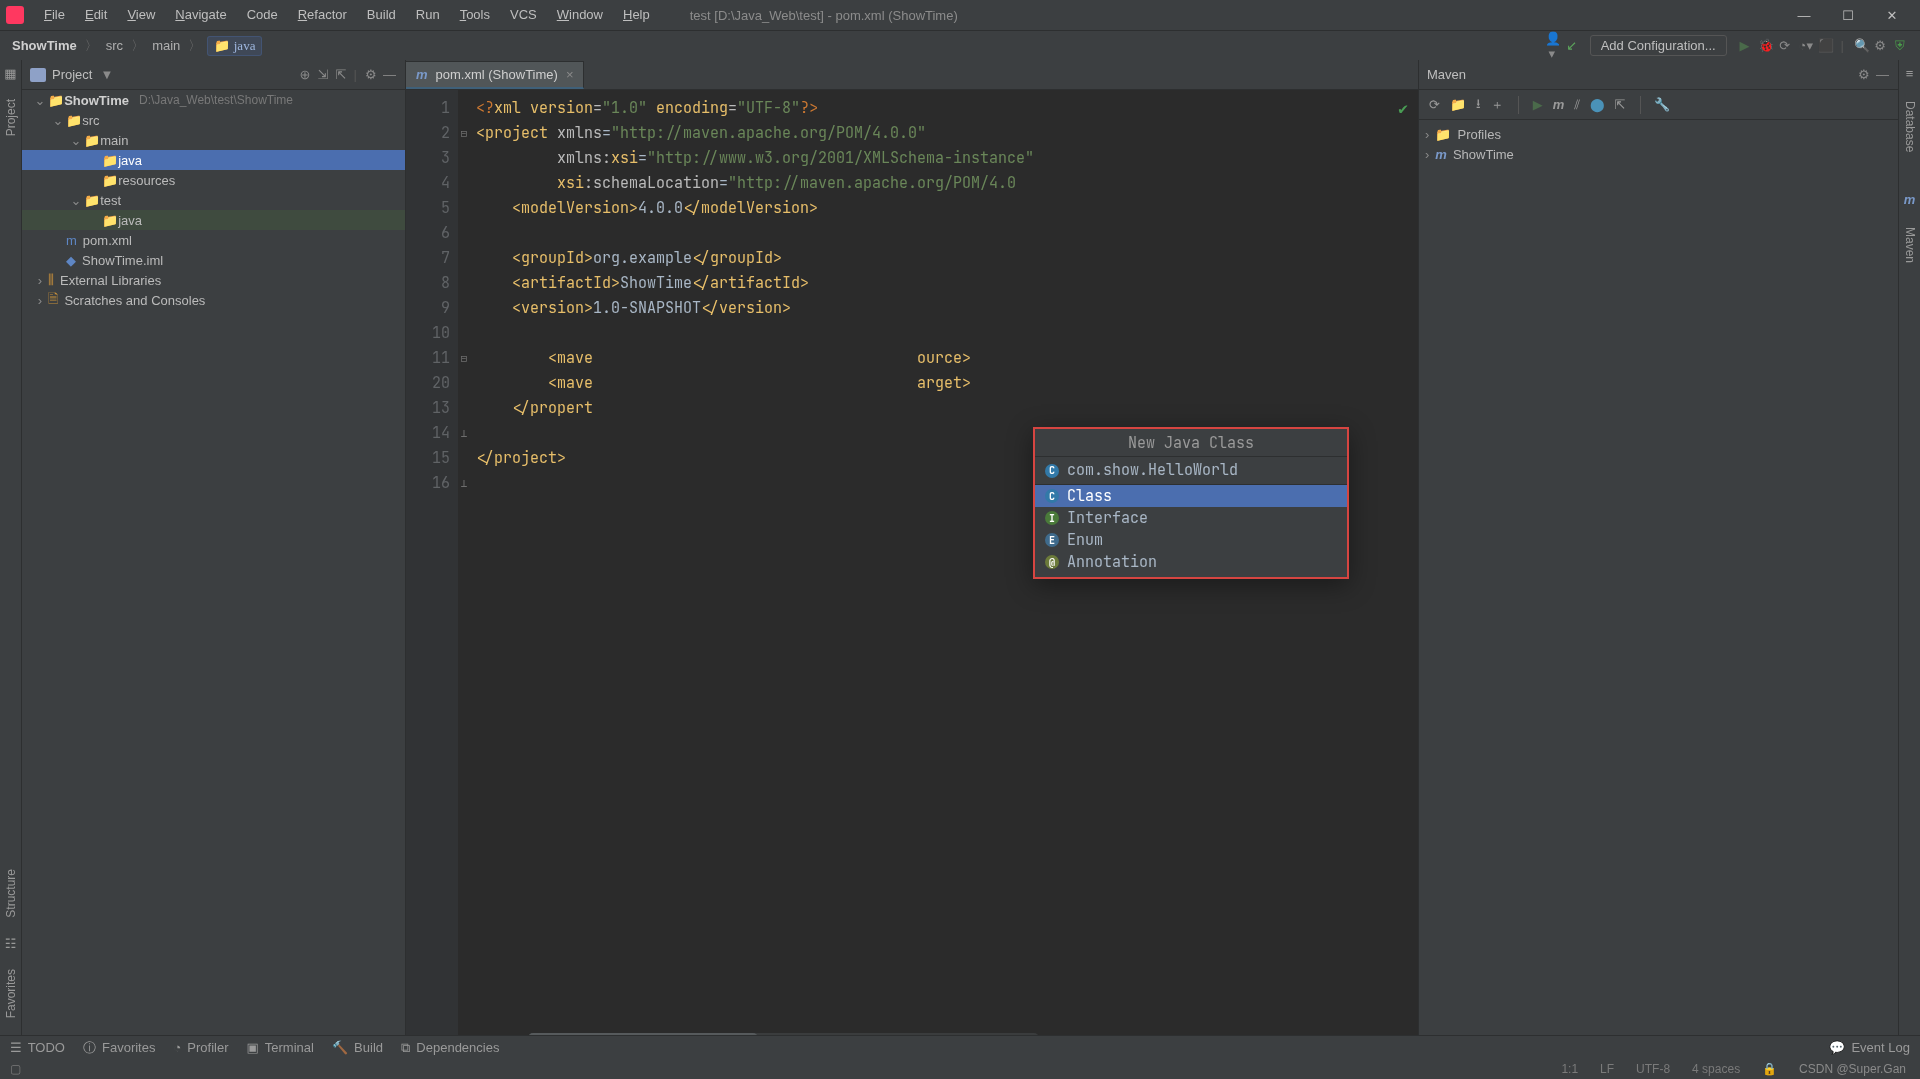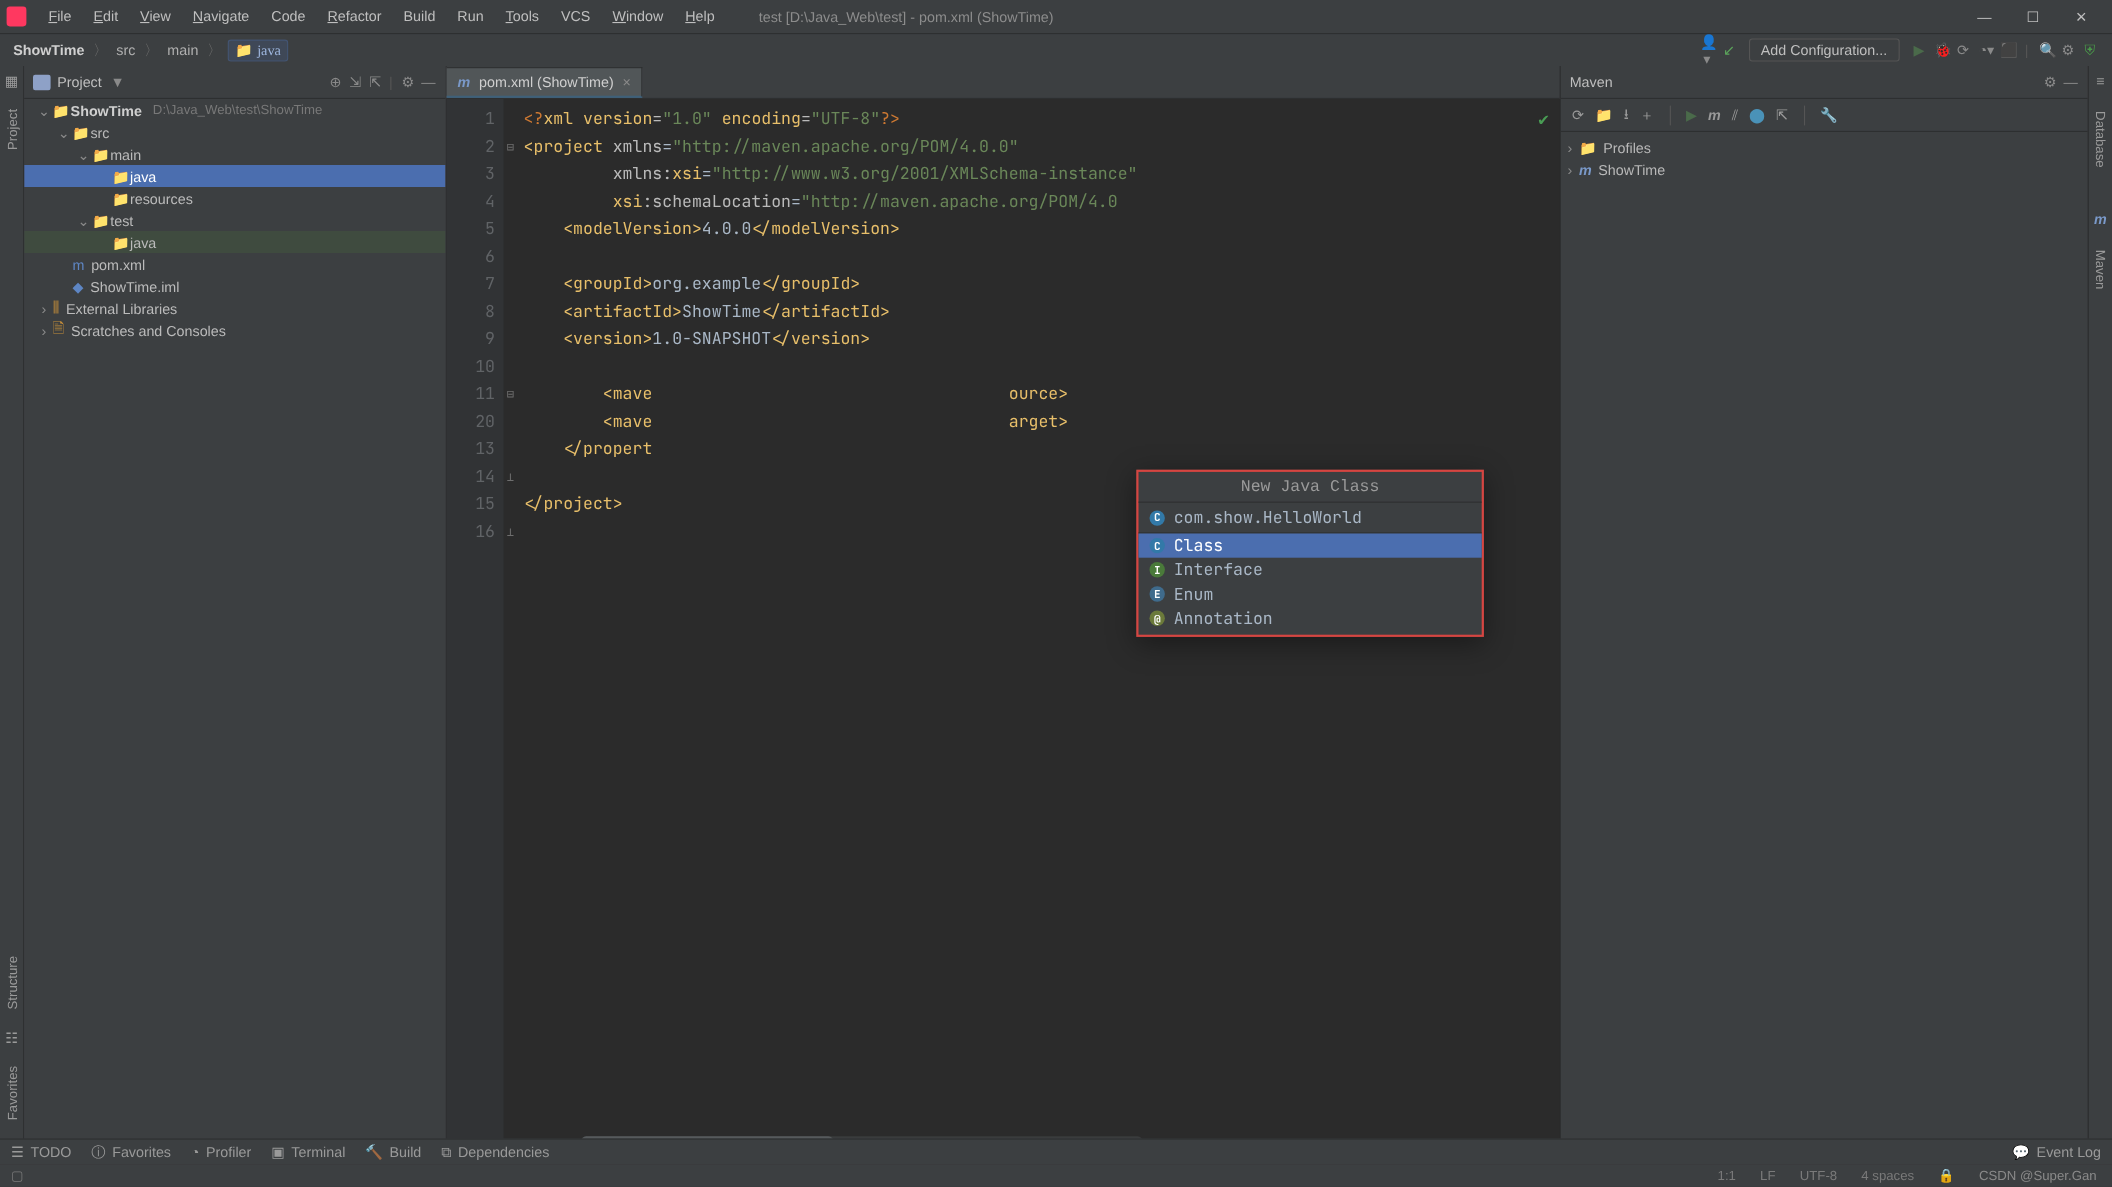--- a/index.html
+++ b/index.html
@@ -194,21 +194,20 @@
   top: 337px;
   width: 316px;
   border: 2px solid #d64541;
   background:#3c3f41;
   box-shadow: 0 6px 24px rgba(0,0,0,.4);
   z-index: 50;
 }
 .popup .title {
   height:28px; line-height:28px; text-align:center; color:#9a9a9a;
   border-bottom:1px solid #2d2f30;
-  font-family:Liberation Mono, monospace;
 }
 .popup .input-row {
   display:flex; align-items:center; height:28px; padding:0 10px; gap:8px;
   border-bottom:1px solid #2d2f30;
 }
 .popup .opt { display:flex; align-items:center; height:22px; padding:0 10px; gap:8px; }
 .popup .opt.sel { background:#4b6eaf; color:#fff; }
 .badge {
   width:14px; height:14px; border-radius:50%; display:inline-flex;
   align-items:center; justify-content:center; font-size:10px; font-weight:bold;

